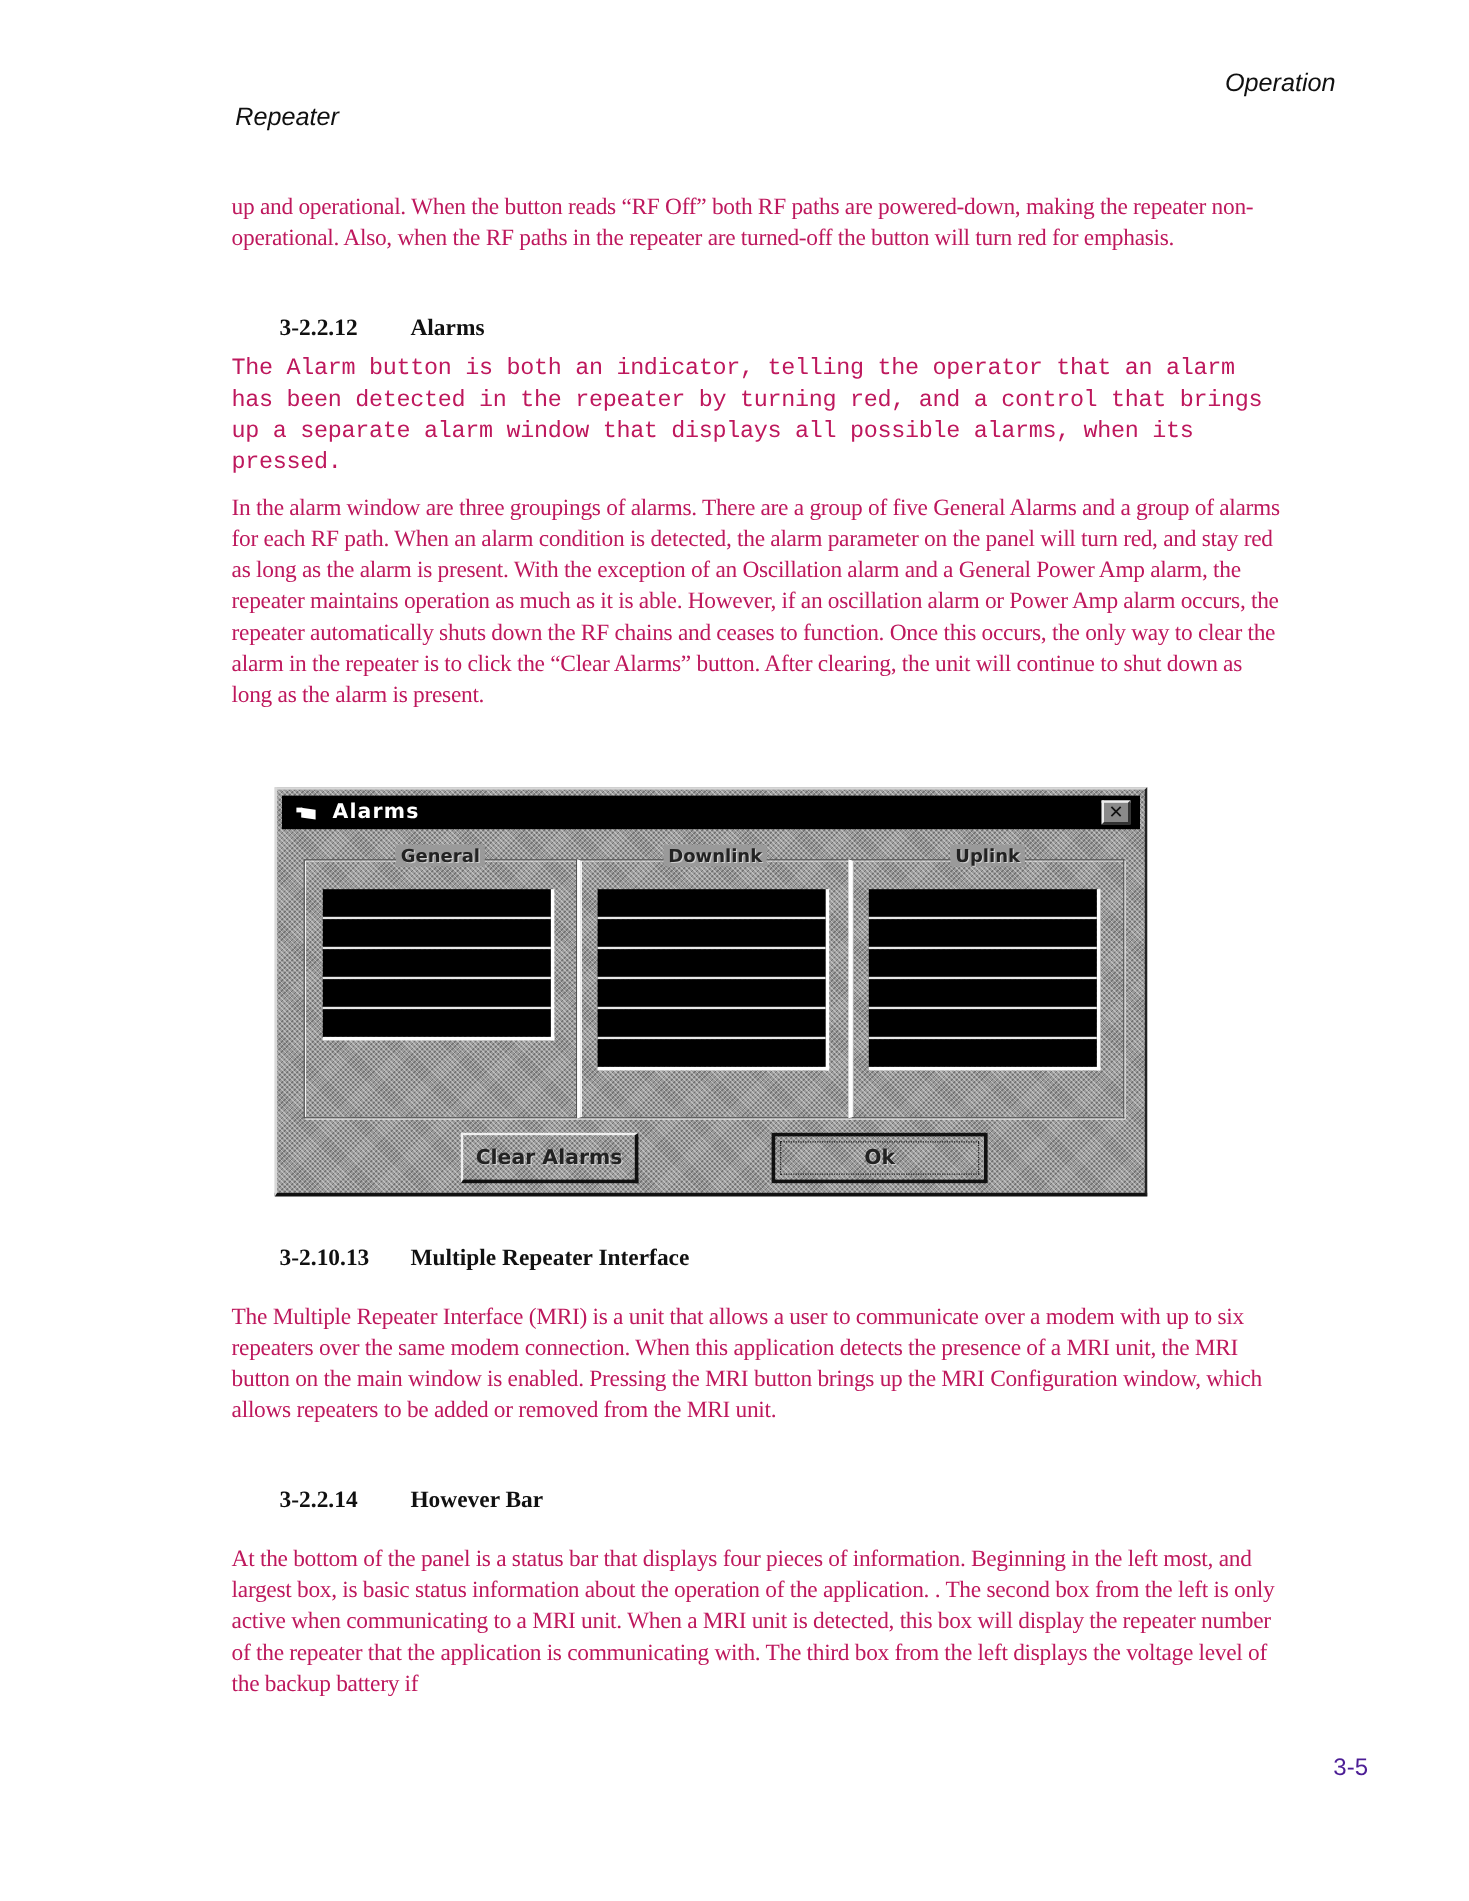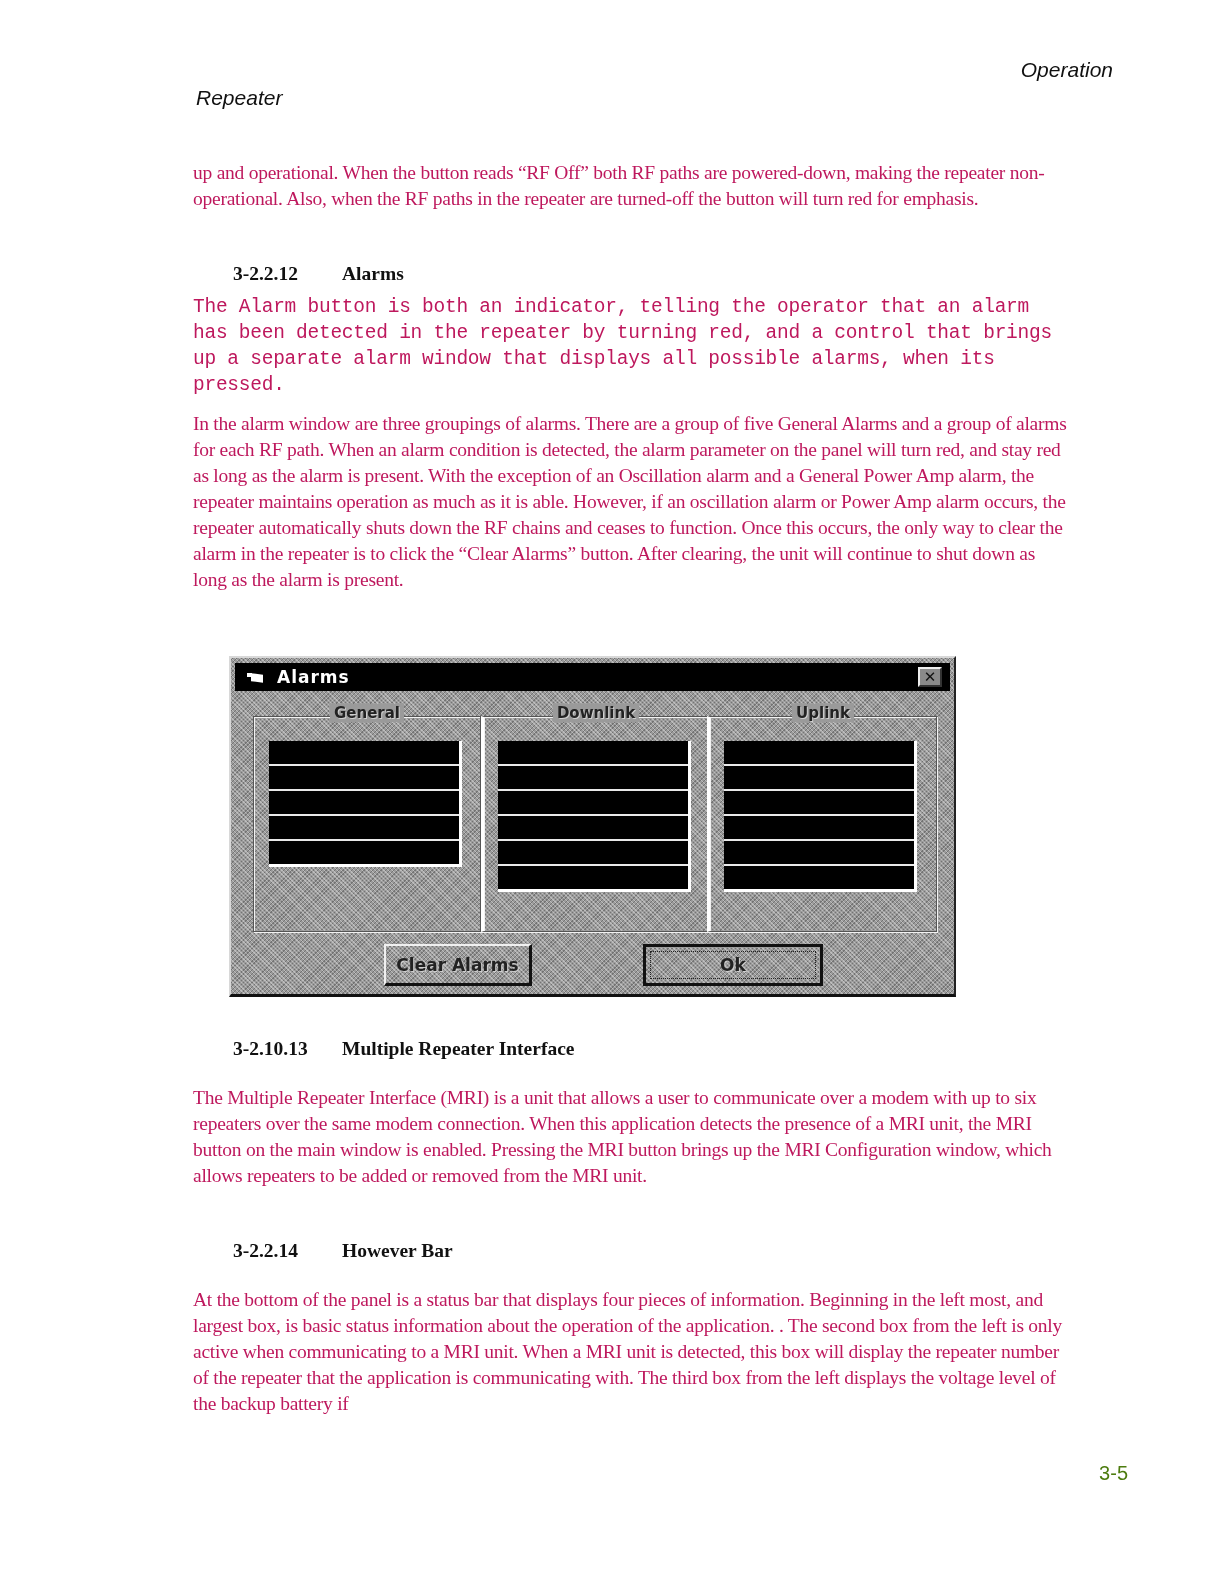--- a/index.html
+++ b/index.html
@@ -2,21 +2,21 @@
 <html><head>
 <meta charset="utf-8">
 <style>
   html, body { margin: 0; padding: 0; background: #ffffff; }
   body { width: 1224px; height: 1584px; position: relative; overflow: hidden; }
 
   .running-head { position: absolute; top: 58px; font-family: "Liberation Sans", sans-serif; font-style: italic; font-size: 21px; color: #111; }
   .running-head.left { left: 196px; margin-top: 28px; }
   .running-head.right { right: 111px; }
 
-  .page-number { position: absolute; top: 1462px; right: 96px; font-family: "Liberation Sans", sans-serif; font-size: 20px; color: #4d7c0f; }
+  .page-number { position: absolute; top: 1462px; right: 84px; font-family: "Liberation Sans", sans-serif; font-size: 20px; color: #4c1d95; }
 
   .para { position: absolute; left: 193px; width: 880px; font-family: "Liberation Serif", serif; font-size: 19.5px; line-height: 26px; color: #be185d; margin: 0; letter-spacing: -0.25px; }
 
   .heading { position: absolute; left: 193px; font-family: "Liberation Serif", serif; font-weight: bold; font-size: 19.5px; color: #111; margin: 0; white-space: nowrap; }
   .heading .num { display: inline-block; width: 109px; margin-left: 40px; }
 
   
   .dialog {
     position: absolute; left: 229px; top: 656px; width: 727px; height: 341px;
     box-sizing: border-box;

